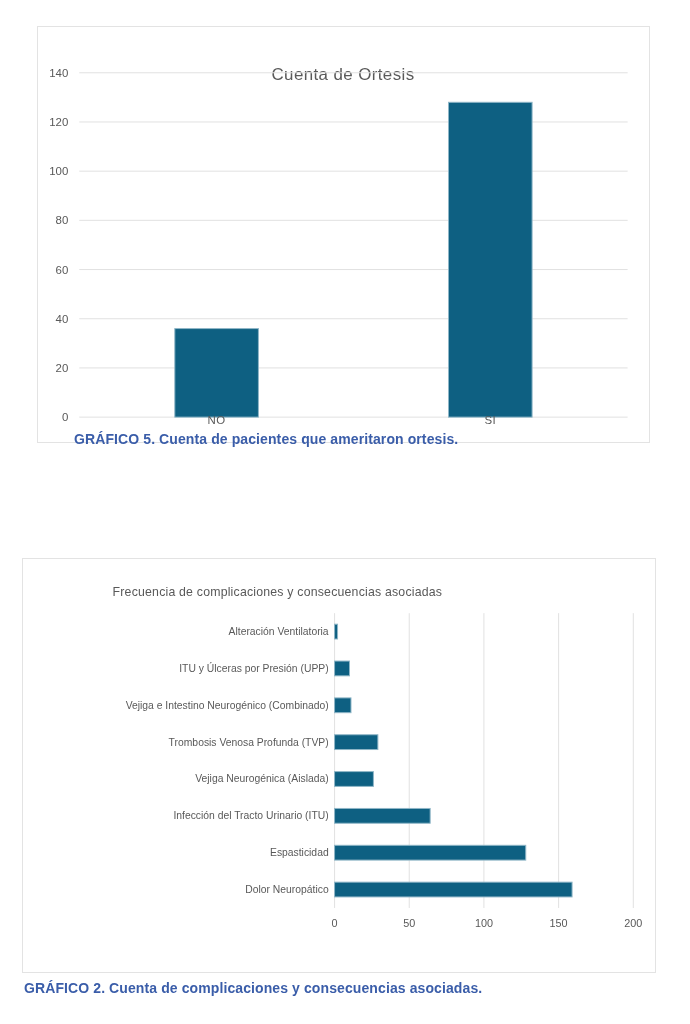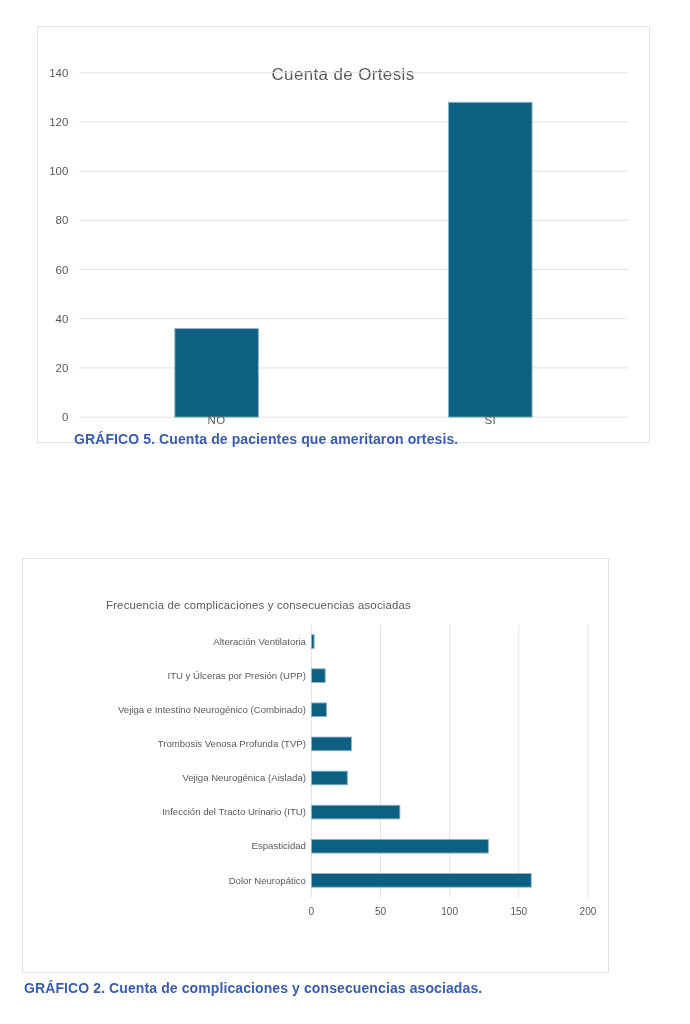--- a/index.html
+++ b/index.html
@@ -6,21 +6,21 @@
   html,body { background:#ffffff; }
   body {
     width:690px; height:1024px; position:relative; overflow:hidden;
     font-family:"Liberation Sans", sans-serif;
   }
   .chart-card {
     position:absolute; background:#ffffff;
     border:1px solid #e3e3e3;
   }
   #card1 { left:37px; top:26px;  width:613px; height:417px; }
-  #card2 { left:22px; top:558px; width:587px; height:415px; }
+  #card2 { left:22px; top:558px; width:634px; height:415px; }
   .chart-card svg { display:block; width:100%; height:100%; }
   .doc-caption {
     position:absolute; color:#3A5DA9; font-weight:bold;
     font-size:14px; letter-spacing:0.1px; white-space:nowrap;
   }
   #caption5 { left:33px; top:431px;margin-left:41px; }
   #caption6 { left:24px; top:980px; }
 </style>
 </head>
 <body>

